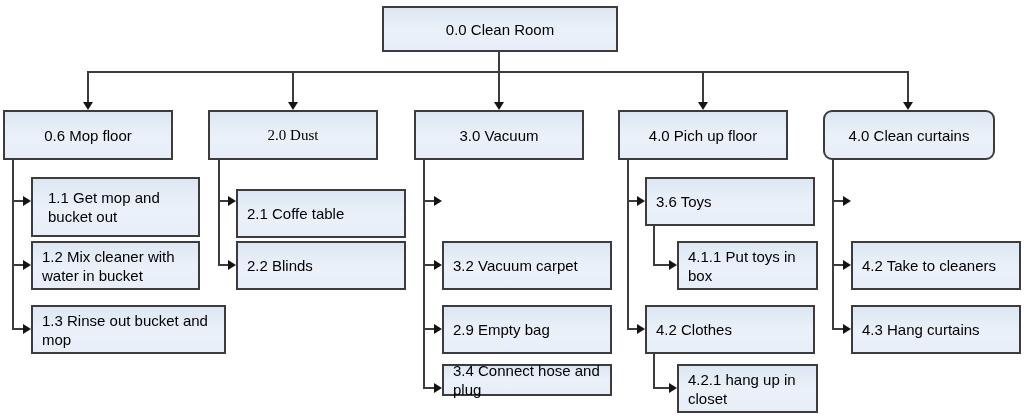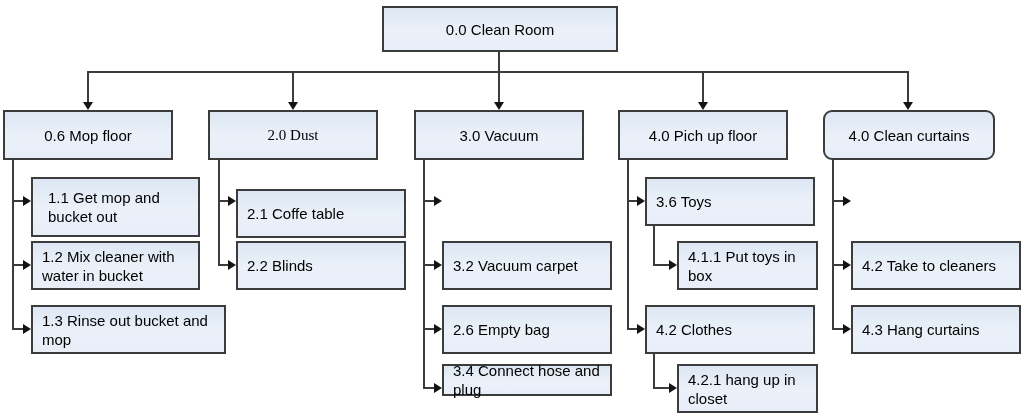--- a/index.html
+++ b/index.html
@@ -90,21 +90,21 @@
   <div class="h" style="left:423px;top:264px;width:12px;"></div>
   <div class="arr-r" style="left:434px;top:260px;"></div>
   <div class="h" style="left:423px;top:328px;width:12px;"></div>
   <div class="arr-r" style="left:434px;top:324px;"></div>
   <div class="h" style="left:423px;top:387px;width:12px;"></div>
   <div class="arr-r" style="left:434px;top:383px;"></div>
   <div class="box child" style="left:442px;top:241px;width:170px;height:49px;">
     <span>3.2 Vacuum carpet</span>
   </div>
   <div class="box child" style="left:442px;top:305px;width:170px;height:49px;">
-    <span>2.6 Empty bag</span>
+    <span>2.9 Empty bag</span>
   </div>
   <div class="box child" style="left:442px;top:364px;width:170px;height:32px;">
     <span>3.4 Connect hose and plug</span>
   </div>
 
   <div class="box hdr" style="left:618px;top:110px;width:170px;height:50px;">
     <span>4.0 Pich up floor</span>
   </div>
   <div class="v" style="left:627px;top:160px;height:170px;"></div>
   <div class="h" style="left:627px;top:200px;width:11px;"></div>

